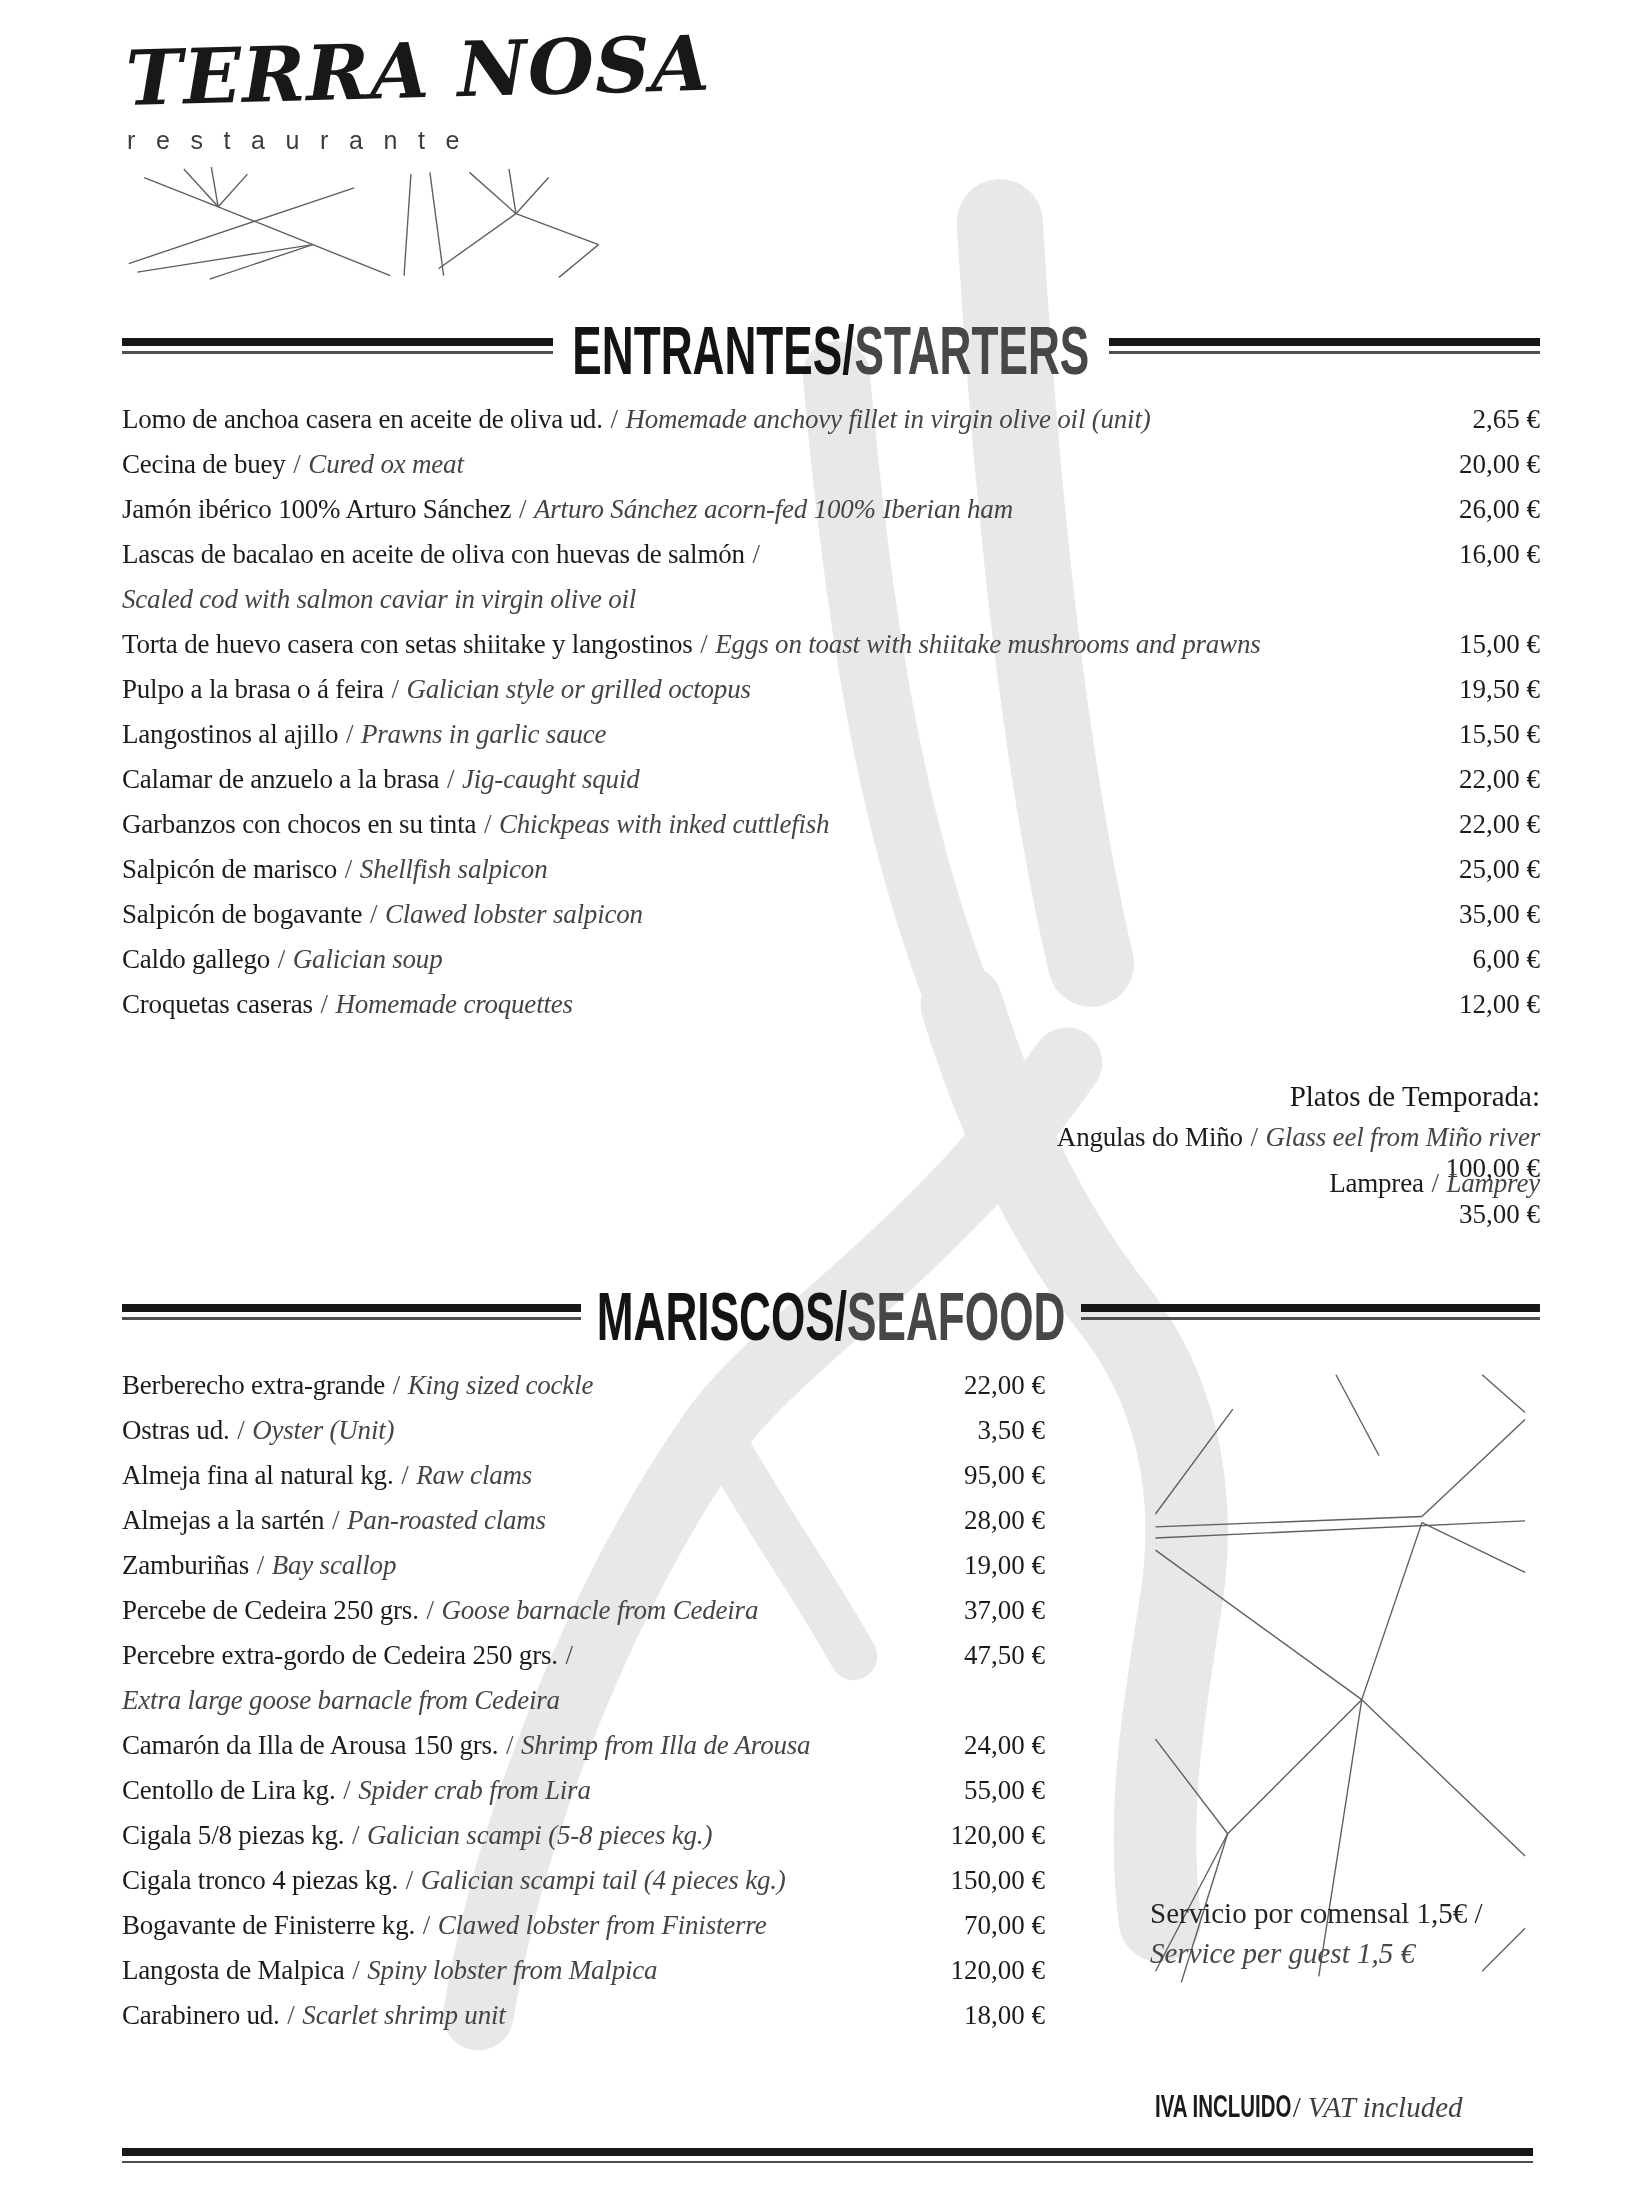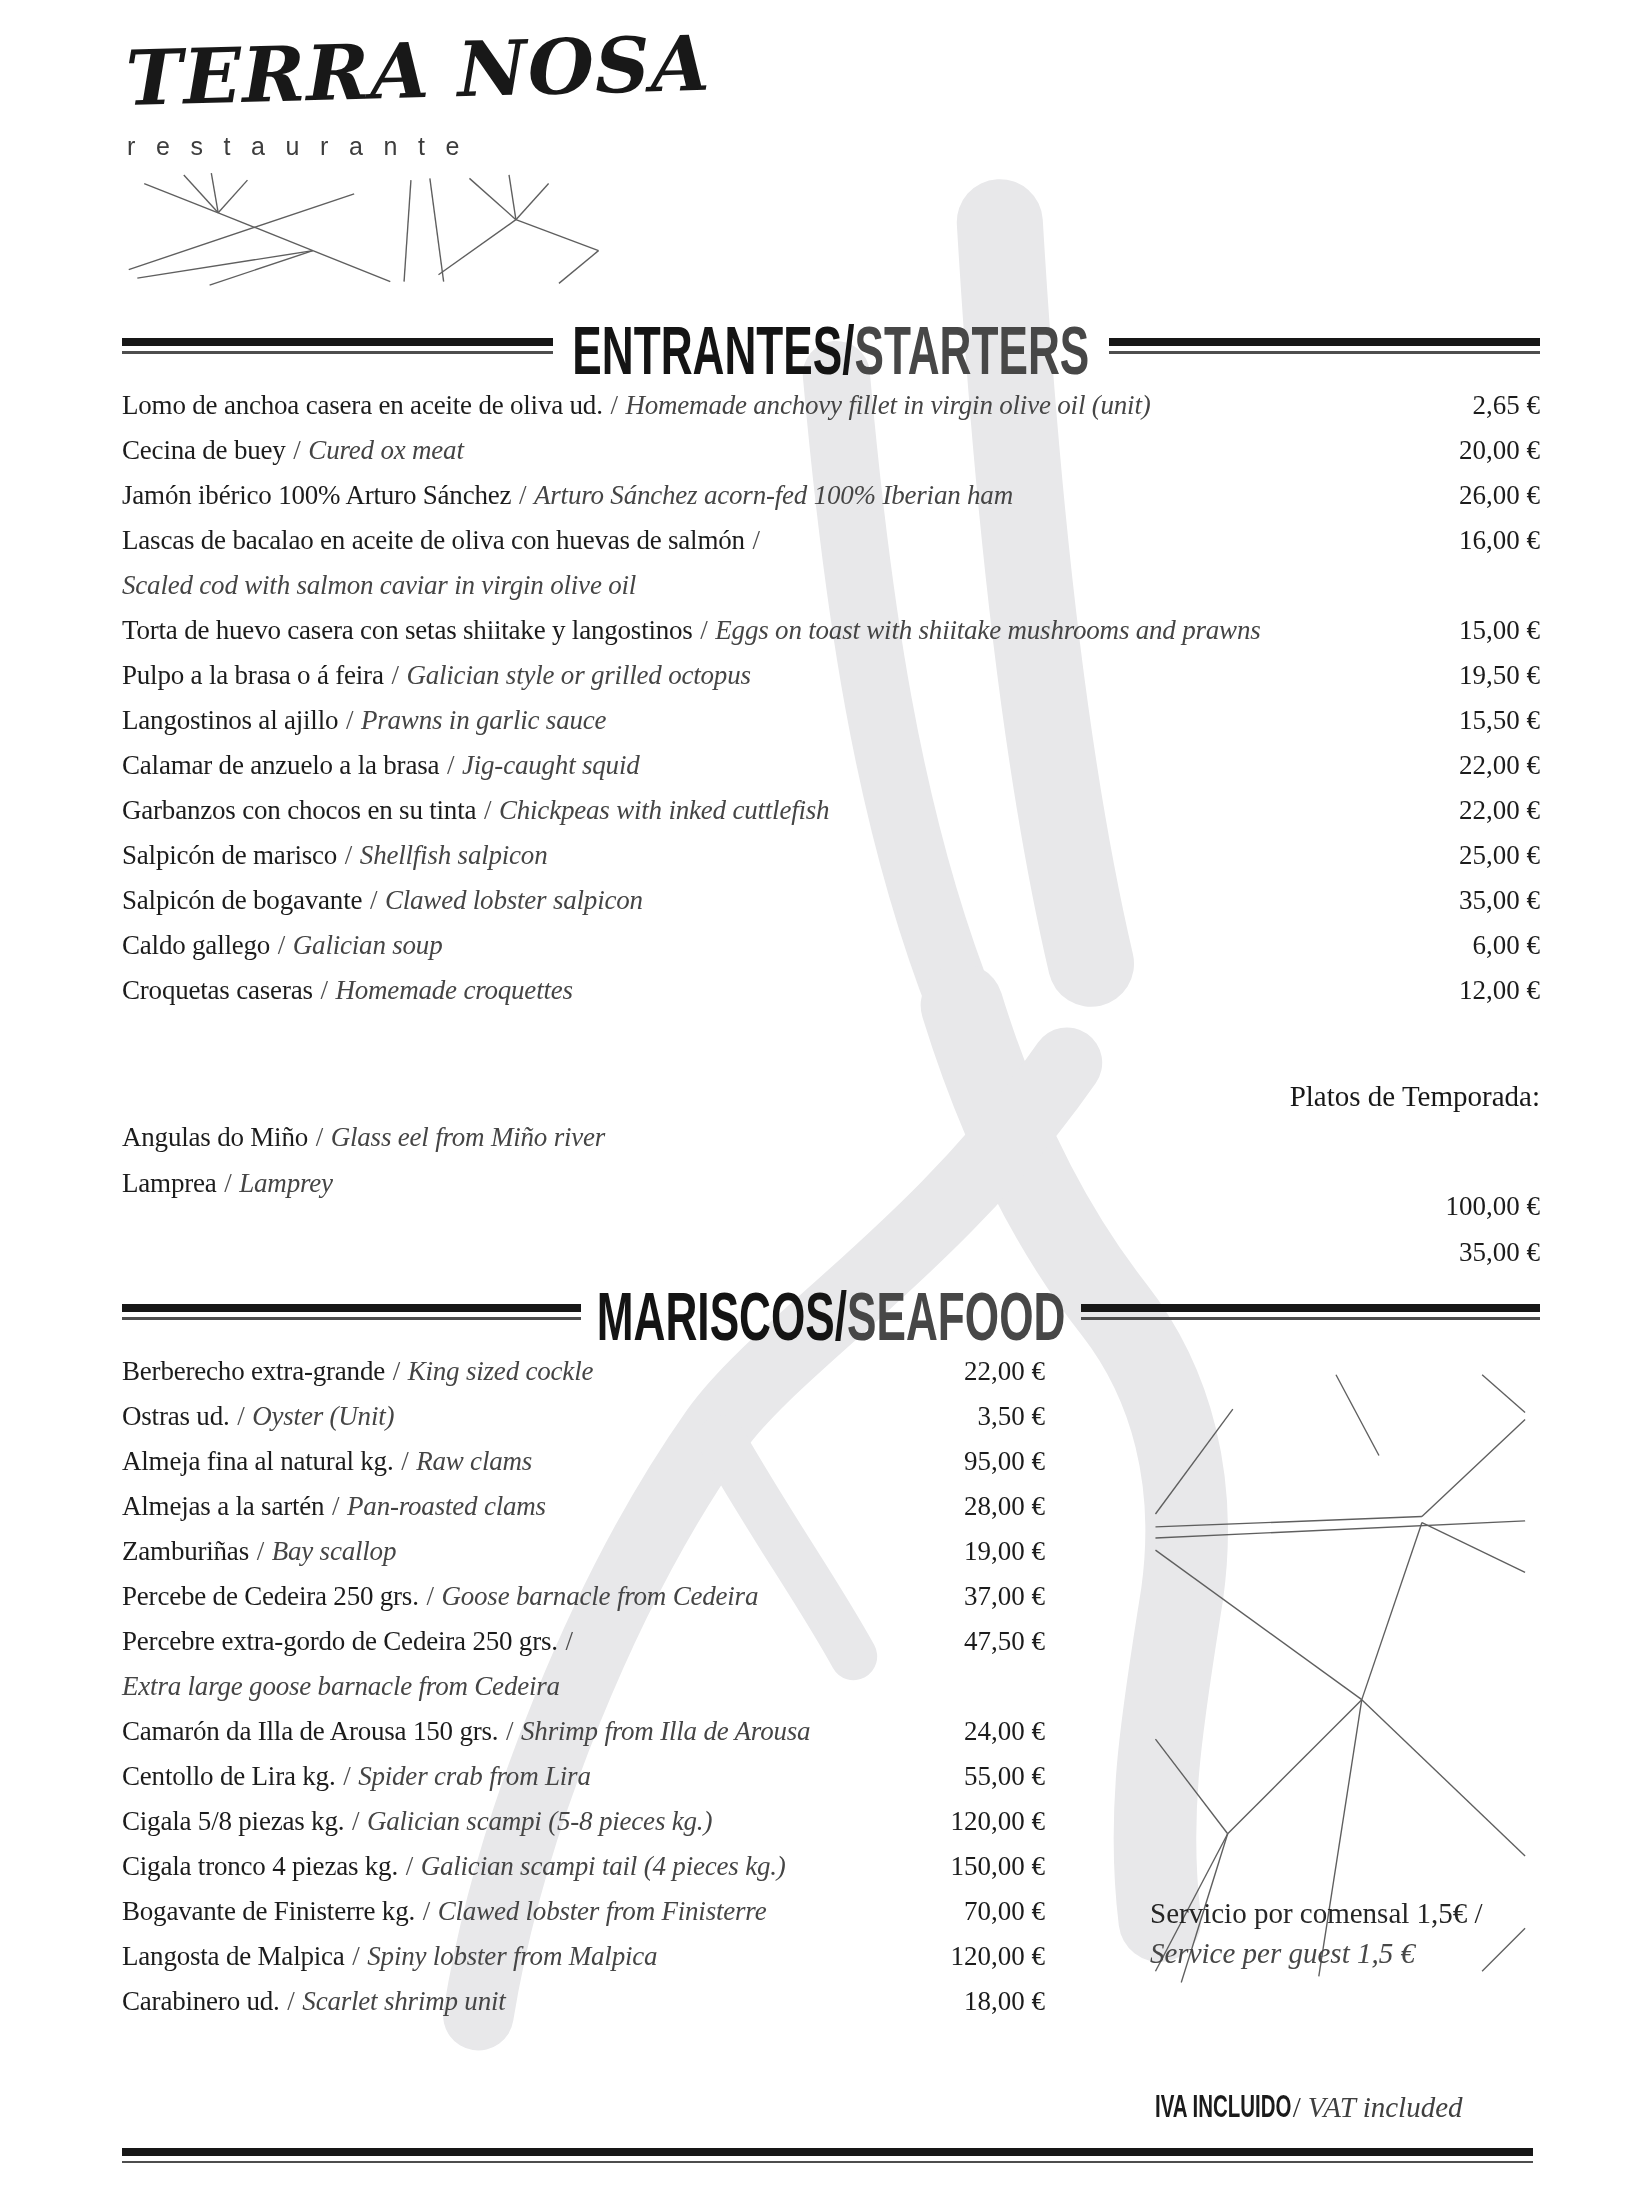--- a/index.html
+++ b/index.html
@@ -11,21 +11,21 @@
   .content{position:relative;z-index:1;}
 
   
   .logo{position:absolute;left:127px;top:34px;width:516px;}
   .logo-script{
     font-family:"DejaVu Serif",serif;font-style:italic;font-weight:bold;
     font-size:76px;letter-spacing:0.9px;color:#181818;transform:rotate(-1.5deg);
     transform-origin:left bottom;white-space:nowrap;
   }
   .logo-sub{
-    margin-top:9px;font-family:"Liberation Sans",sans-serif;font-size:25px;
+    margin-top:3px;font-family:"Liberation Sans",sans-serif;font-size:25px;
     letter-spacing:20.6px;color:#3d3d3d;white-space:nowrap;
   }
   .logo-flourish{margin-top:12px;display:block;}
 
   
   .menu-section{position:absolute;left:122px;width:1418px;}
   .section-header{display:flex;align-items:center;height:65px;gap:34px;}
   .rule-group{flex:1;margin-top:-8.6px;}
   .rule-thick{height:7.7px;background:#171717;}
   .rule-thin{height:2.6px;background:#4e4e4e;margin-top:5.2px;}
@@ -34,21 +34,21 @@
   .w-seafood{width:415px;}
   .section-title{
     font-family:"Liberation Sans",sans-serif;font-weight:bold;font-size:69px;
     line-height:65px;white-space:nowrap;transform:scaleX(0.64);transform-origin:center;
   }
   .t-es,.t-sep{color:#141414;}
   .t-en{color:#474747;}
 
   
   .rows{margin-top:6.9px;}
-  .row{display:flex;align-items:flex-start;height:45px;gap:38px;}
+  .row{display:flex;align-items:flex-end;height:45px;}
   .rows-seafood .row{height:45px;}
   .names{white-space:nowrap;font-size:27px;letter-spacing:-0.2px;color:#1c1c1c;}
   .sep{color:#4e4e4e;padding:0 7.7px;}
   .en{font-style:italic;color:#454545;}
   .price{margin-left:auto;white-space:nowrap;font-size:27px;color:#1c1c1c;}
   .rows-seafood{width:923px;}
 
   
   .seasonal{position:absolute;left:122px;top:1079px;width:1418px;}
   .seasonal-heading{

